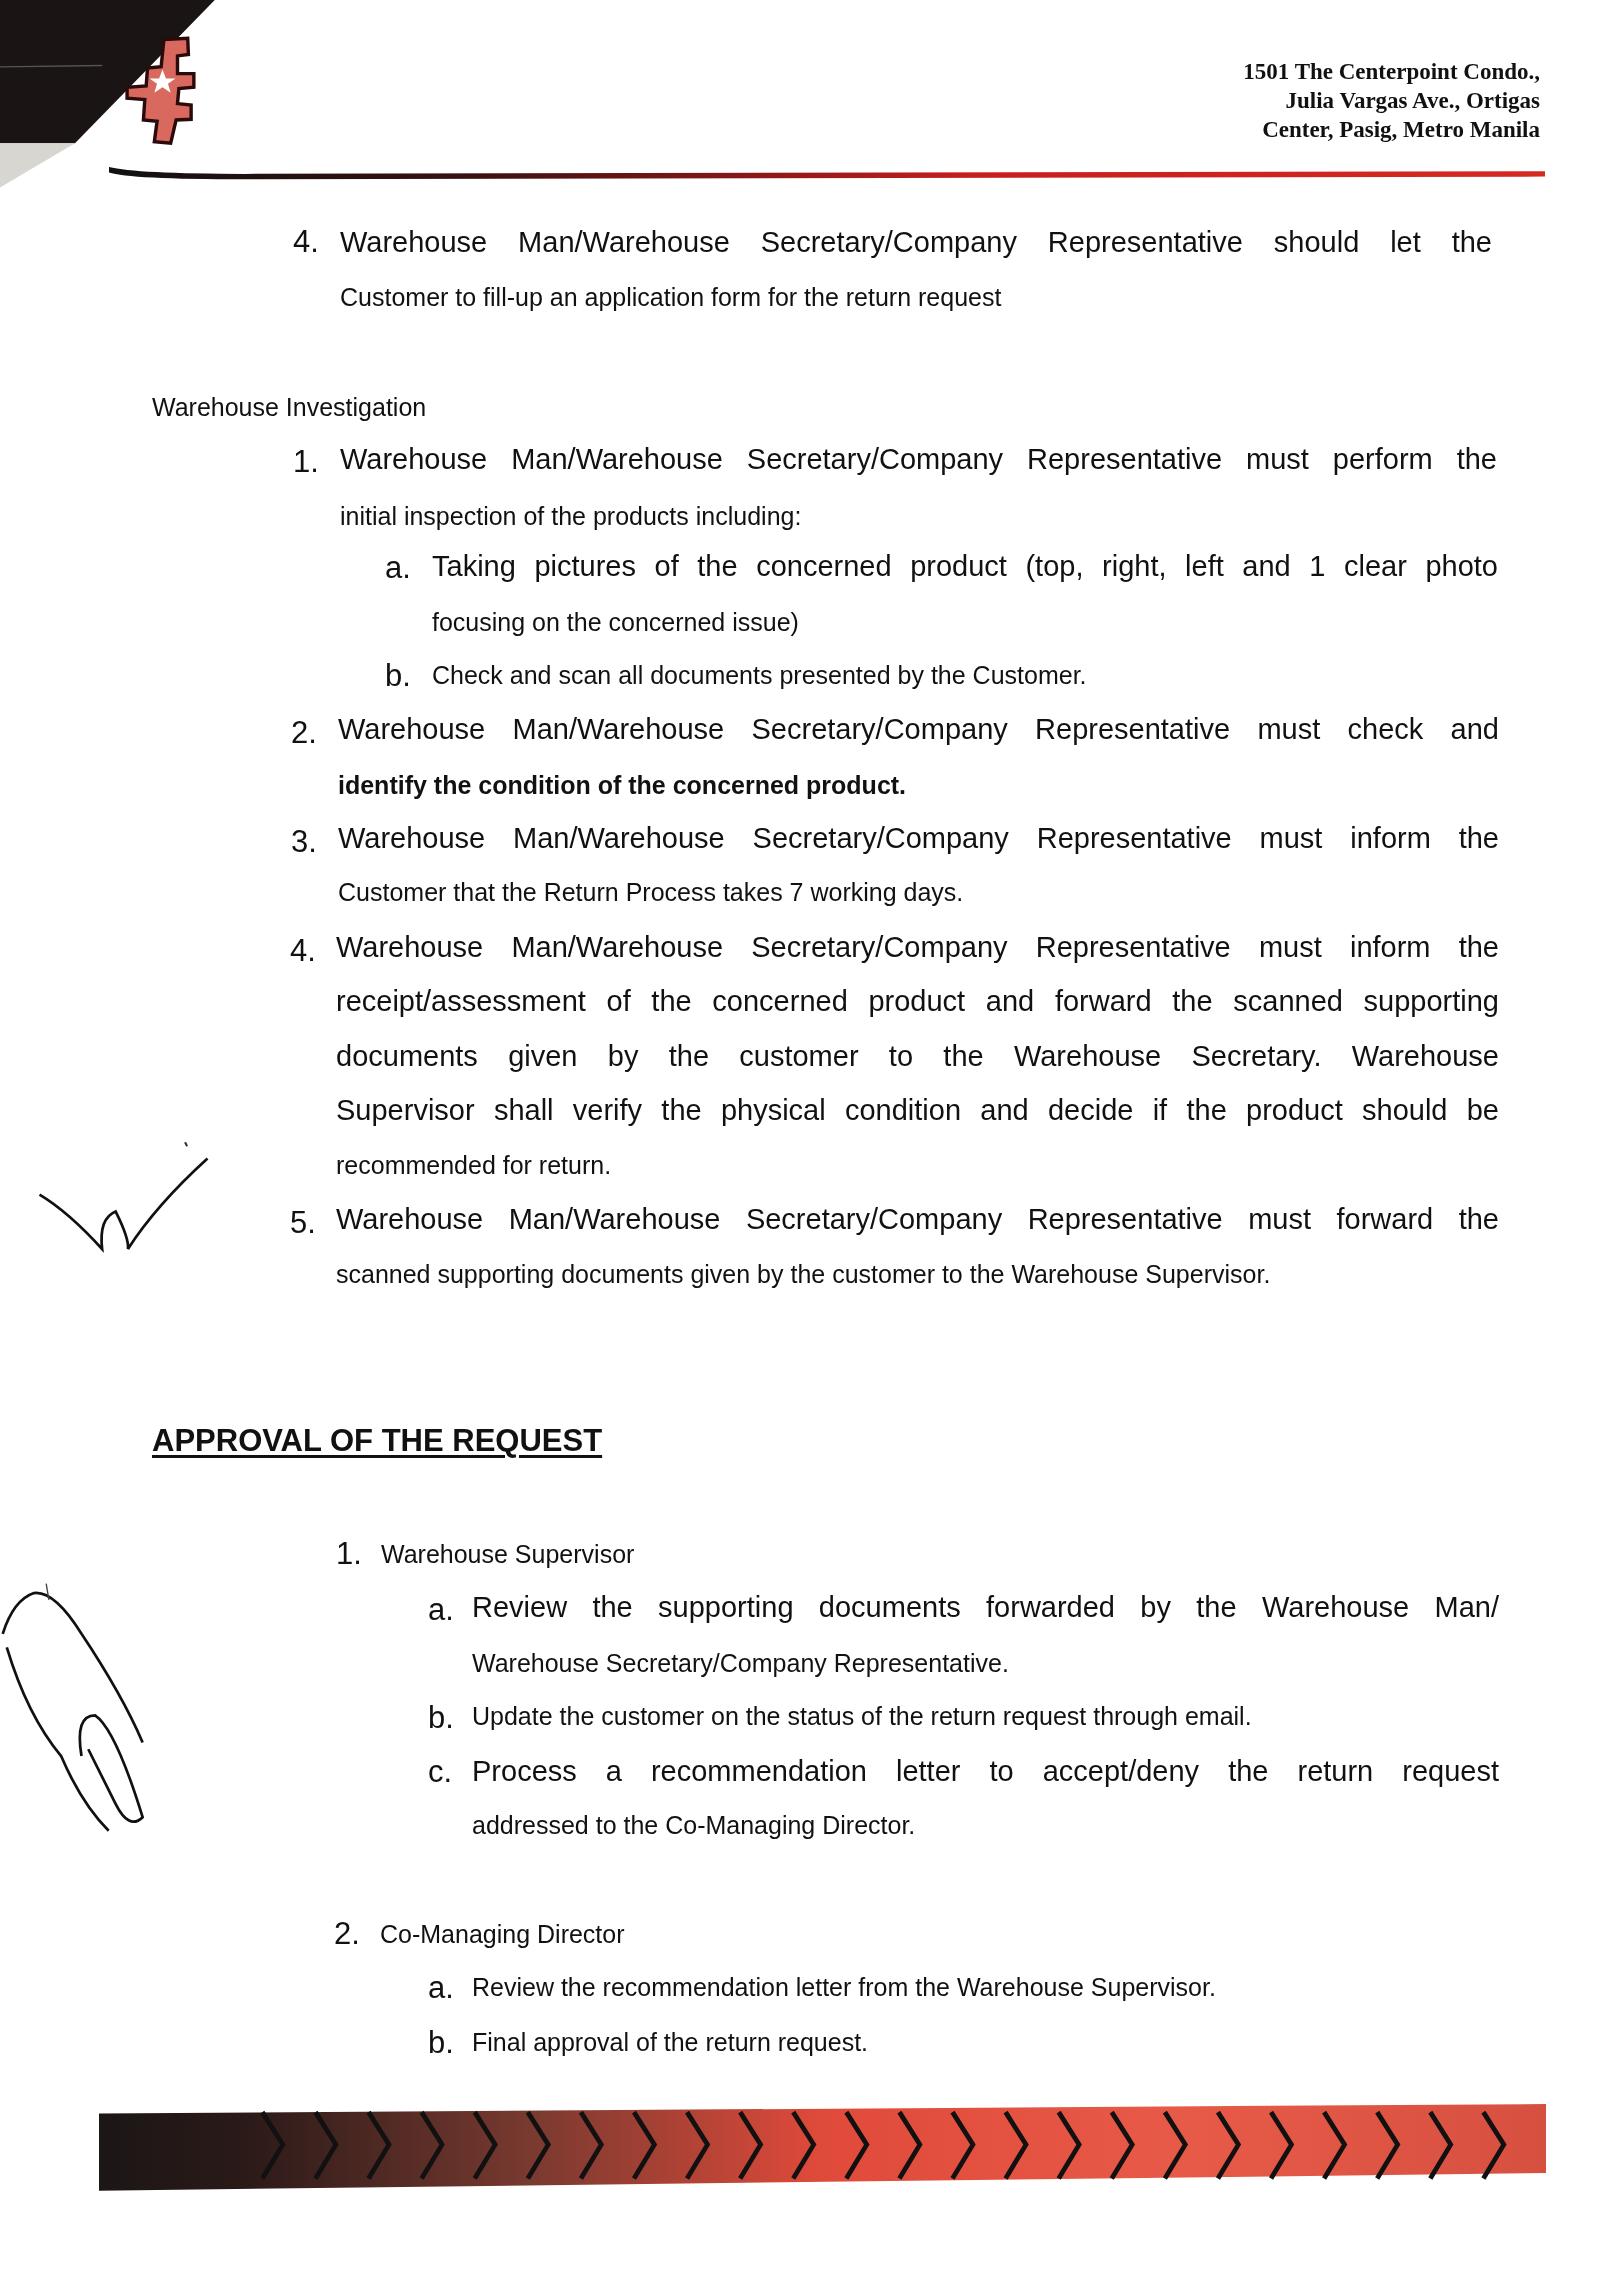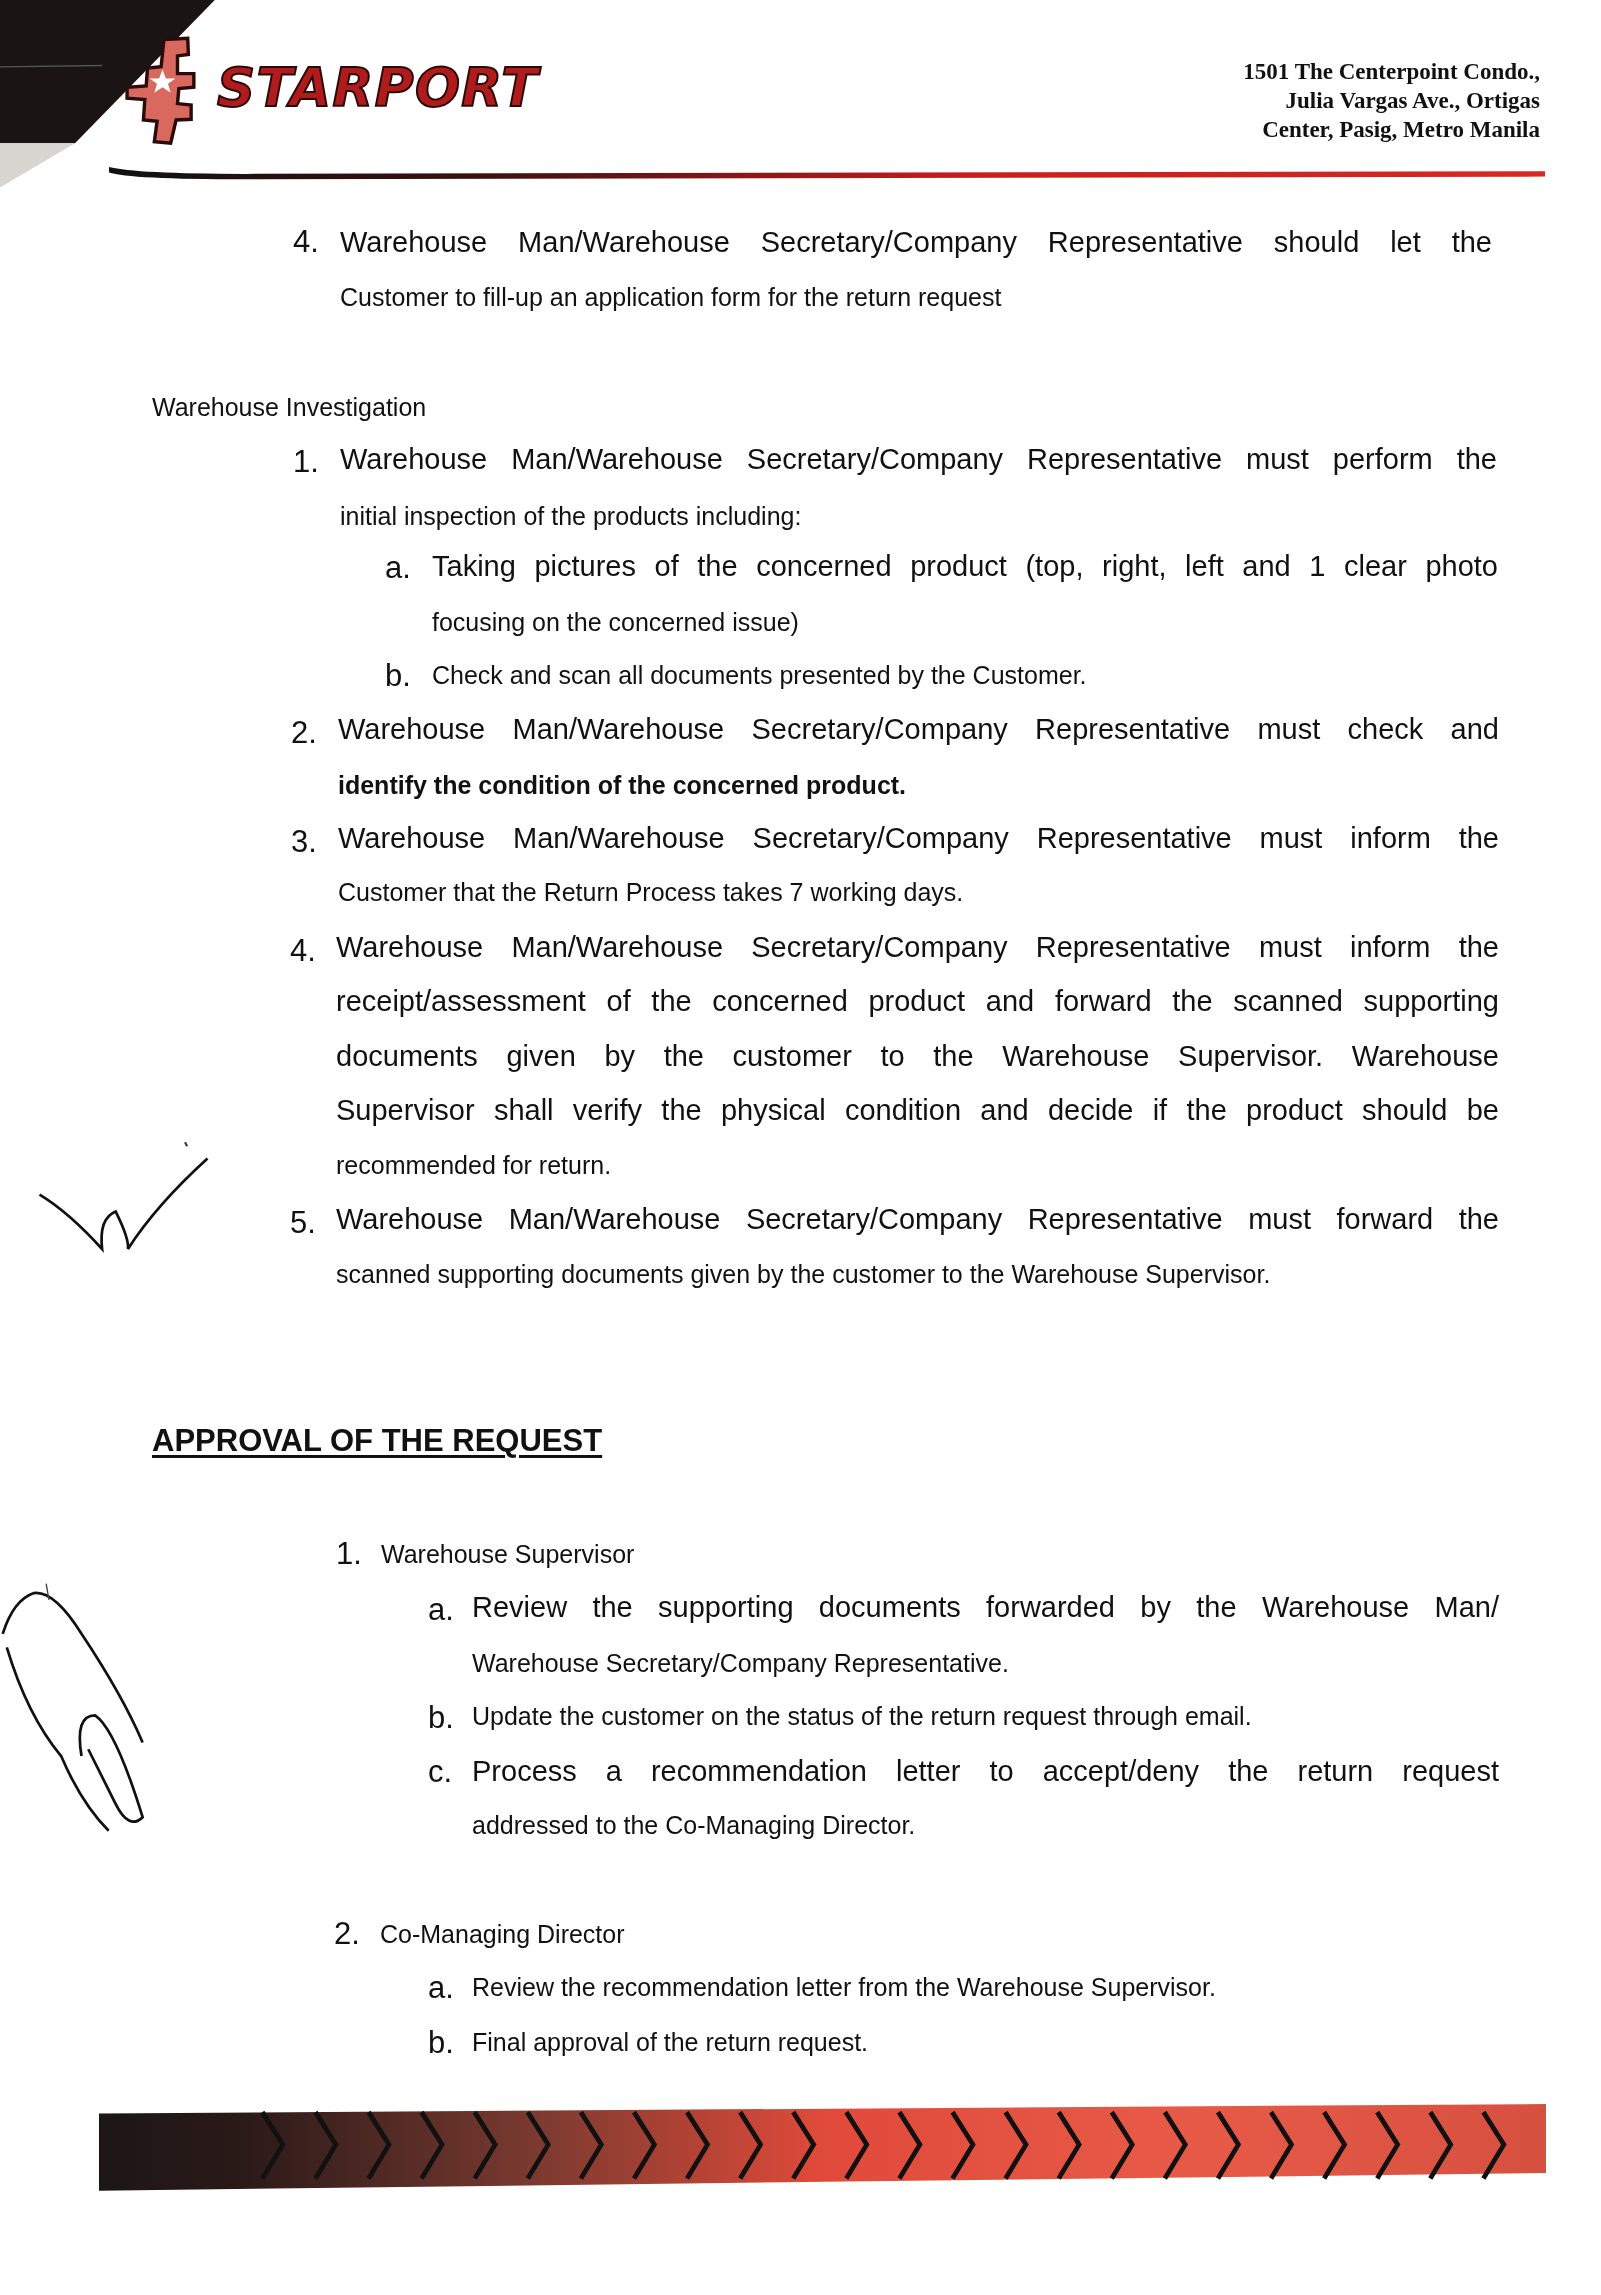--- a/index.html
+++ b/index.html
@@ -26,21 +26,20 @@
   <polygon points="0,0 315,0 110,210 0,210" fill="#1a1414"></polygon>
   <polygon points="0,210 110,210 0,275" fill="#d8d6d0"></polygon>
   <line x1="0" y1="98" x2="150" y2="96" stroke="#555" stroke-width="2"></line>
 </svg>
 
 <div class="logo">
   <svg width="109" height="116" viewBox="0 0 160 170" style="position:absolute;left:0;top:0;">
     <path d="M60,8 L95,6 L96,30 L80,32 L80,58 L104,58 L104,78 L82,80 L80,102 L100,104 L100,125 L78,126 L70,160 L46,158 L50,128 L30,126 L32,96 L6,94 L6,78 L34,76 L36,50 L56,48 Z" fill="#d9685f" stroke="#2a0a0a" stroke-width="5"></path>
     <polygon points="58,52 63,65 77,65 66,73 70,86 58,78 46,86 50,73 39,65 53,65" fill="#ffffff"></polygon>
   </svg>
-  <div class="logo-text">STARPORT</div>
 </div>
 
 <div class="address">
   <div>1501 The Centerpoint Condo.,</div>
   <div>Julia Vargas Ave., Ortigas</div>
   <div>Center, Pasig, Metro Manila</div>
 </div>
 
 <svg class="header-line" viewBox="0 0 2110 30" preserveAspectRatio="none">
   <defs>
@@ -75,21 +74,21 @@
 <div class="just" style="left:338px;top:712px;width:1161px;">Warehouse Man/Warehouse Secretary/Company Representative must check and</div>
 <div class="txt" style="left:338px;top:768px;font-weight:bold;">identify the condition of the concerned product.</div>
 
 <div class="num" style="left:291px;top:825px;">3.</div>
 <div class="just" style="left:338px;top:821px;width:1161px;">Warehouse Man/Warehouse Secretary/Company Representative must inform the</div>
 <div class="txt" style="left:338px;top:875px;">Customer that the Return Process takes 7 working days.</div>
 
 <div class="num" style="left:290px;top:934px;">4.</div>
 <div class="just" style="left:336px;top:930px;width:1163px;">Warehouse Man/Warehouse Secretary/Company Representative must inform the</div>
 <div class="just" style="left:336px;top:984px;width:1163px;">receipt/assessment of the concerned product and forward the scanned supporting</div>
-<div class="just" style="left:336px;top:1039px;width:1163px;">documents given by the customer to the Warehouse Supervisor. Warehouse</div>
+<div class="just" style="left:336px;top:1039px;width:1163px;">documents given by the customer to the Warehouse Secretary. Warehouse</div>
 <div class="just" style="left:336px;top:1093px;width:1163px;">Supervisor shall verify the physical condition and decide if the product should be</div>
 <div class="txt" style="left:336px;top:1148px;">recommended for return.</div>
 
 <div class="num" style="left:290px;top:1206px;">5.</div>
 <div class="just" style="left:336px;top:1202px;width:1163px;">Warehouse Man/Warehouse Secretary/Company Representative must forward the</div>
 <div class="txt" style="left:336px;top:1257px;">scanned supporting documents given by the customer to the Warehouse Supervisor.</div>
 
 <svg class="sig" style="left:27px;top:1130px;" width="191" height="136" viewBox="0 0 280 200">
   <path d="M18,95 Q60,120 110,175 Q105,130 130,120 Q150,160 148,175 Q190,110 265,42" fill="none" stroke="#111" stroke-width="4"></path>
   <path d="M232,18 l3,6" stroke="#333" stroke-width="3"></path>

